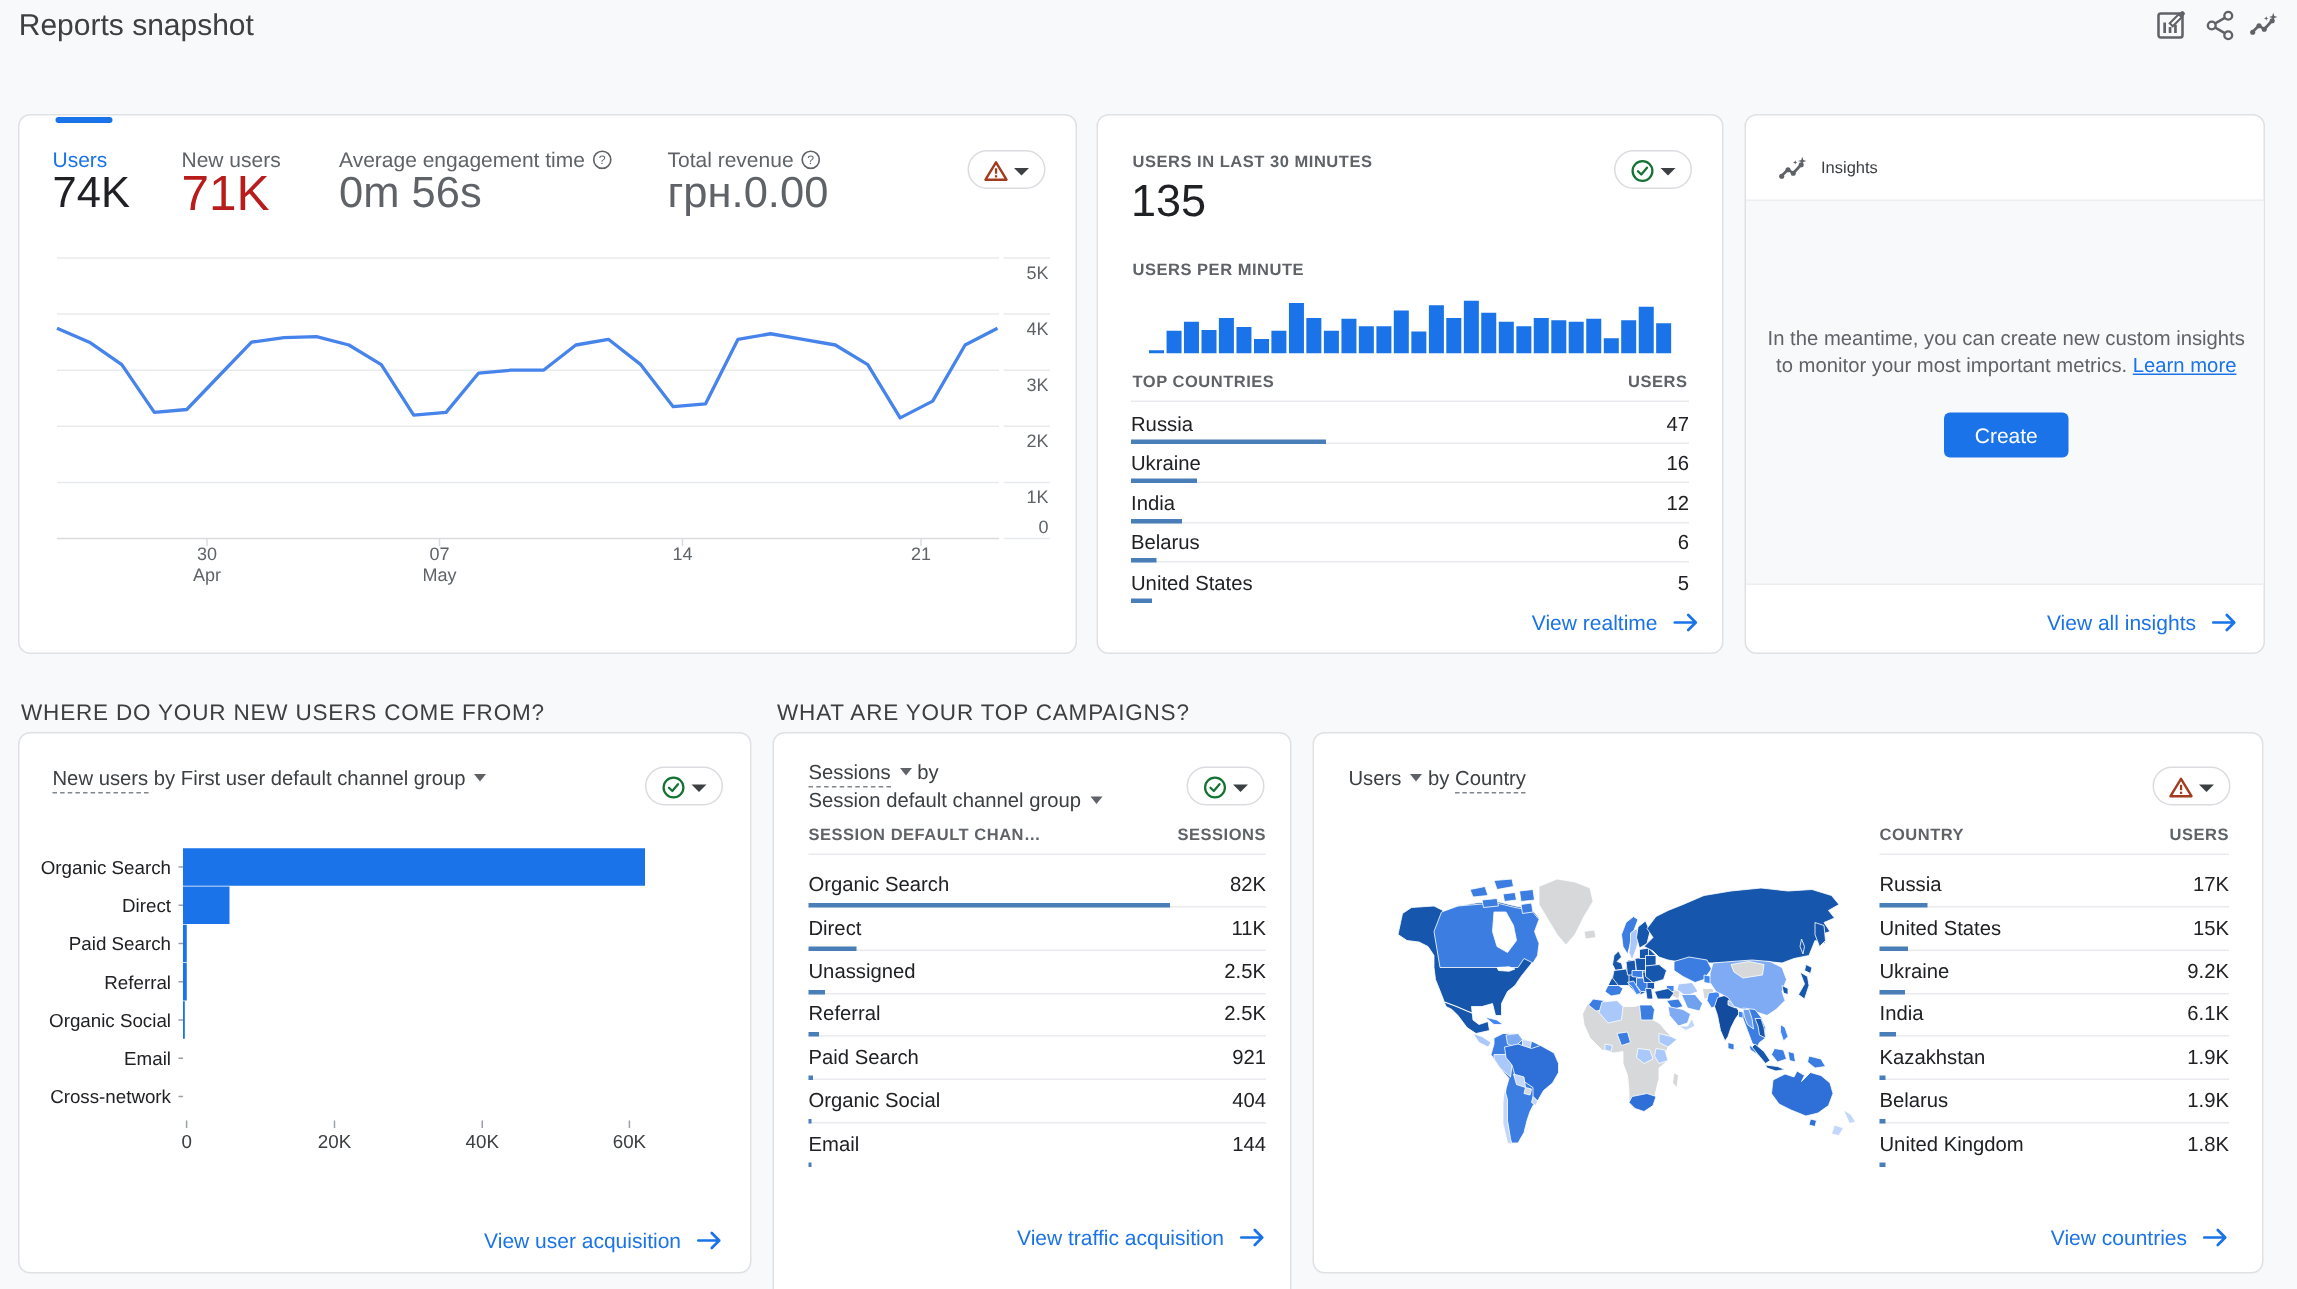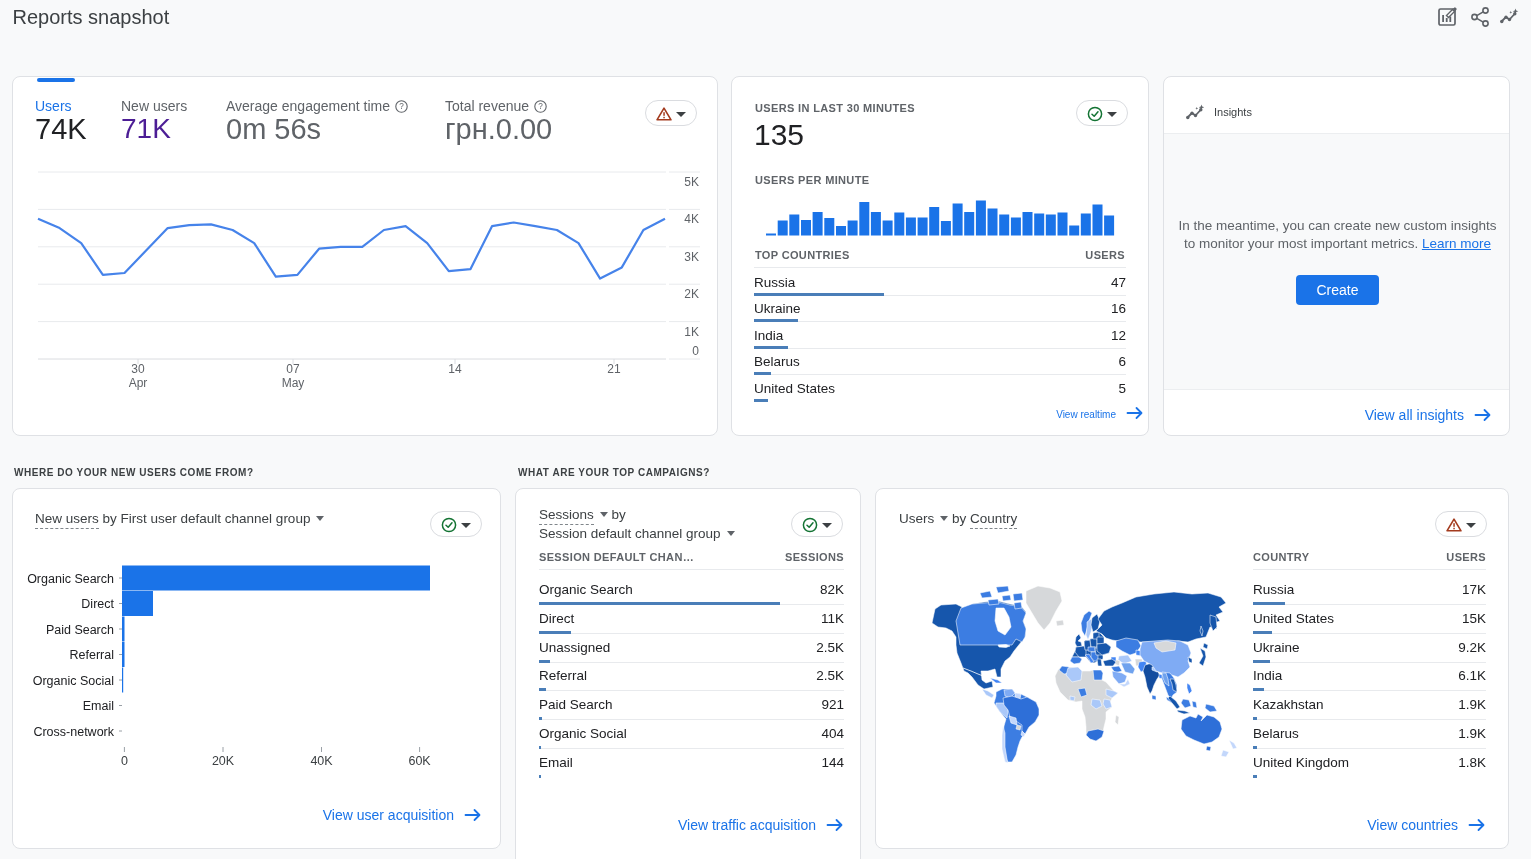--- a/index.html
+++ b/index.html
@@ -1,16 +1,16 @@
 <!DOCTYPE html>
 <html><head><meta charset="utf-8"><style>
 *{margin:0;padding:0;box-sizing:border-box}
 html,body{width:1531px;height:859px;background:#f8f9fa;font-family:"Liberation Sans",sans-serif;overflow:hidden}
 .card{position:absolute;background:#fff;border:1px solid #dfe1e5;border-radius:8px}
-.sechead{position:absolute;font-size:10px;font-weight:700;letter-spacing:.55px;color:#3c4043}
+.sechead{position:absolute;font-size:15px;font-weight:400;letter-spacing:.55px;color:#3c4043}
 .ulabel{position:absolute;font-size:11px;font-weight:700;letter-spacing:.35px;color:#5f6368}
 .ttl{position:absolute;font-size:13.5px;color:#3c4043;white-space:nowrap}
 .dash{border-bottom:1px dashed #80868b;padding-bottom:2px}
 .rowname{position:absolute;font-size:13.5px;color:#202124}
 .rowval{position:absolute;font-size:13.5px;color:#202124;text-align:right}
 .sep{position:absolute;height:1px;background:#e8eaed}
 .mbar{position:absolute;height:3px;background:#4a7eb8}
 </style></head><body>
 <div style="position:absolute;left:12.5px;top:6px;font-size:20px;color:#3c4043">Reports snapshot</div>
 <svg width="22" height="22" viewBox="0 0 22 22" style="position:absolute;left:1437px;top:6px">
@@ -34,21 +34,21 @@
       <circle cx="9.5" cy="11.5" r="1.7" fill="#5f6368"></circle>
       <circle cx="14.8" cy="5.8" r="1.7" fill="#5f6368"></circle>
 <path d="M15.5 0.5 L16.2 2.6 L18.3 3.3 L16.2 4 L15.5 6.1 L14.8 4 L12.7 3.3 L14.8 2.6 Z" fill="#5f6368"></path>
 <path d="M10.8 2.8 L11.2 3.9 L12.3 4.3 L11.2 4.7 L10.8 5.8 L10.4 4.7 L9.3 4.3 L10.4 3.9 Z" fill="#5f6368"></path>
     </svg></div>
 <div class="card" style="left:12px;top:76px;width:706px;height:360px">
     <div style="position:absolute;left:24px;top:1px;width:38px;height:4px;background:#1a73e8;border-radius:2px"></div>
     <div style="position:absolute;left:22px;top:20px;font-size:14px;line-height:18px;color:#1a73e8">Users</div>
     <div style="position:absolute;left:22px;top:37px;font-size:29px;line-height:30px;color:#202124">74K</div>
     <div style="position:absolute;left:108px;top:20px;font-size:14px;line-height:18px;color:#5f6368">New users</div>
-    <div style="position:absolute;left:108px;top:37px;font-size:28px;line-height:30px;color:#4c1d95">71K</div>
+    <div style="position:absolute;left:108px;top:37px;font-size:33px;line-height:30px;color:#b91c1c">71K</div>
     <div style="position:absolute;left:213px;top:20px;font-size:14px;line-height:18px;color:#5f6368">Average engagement time<svg width="13" height="13" viewBox="0 0 13 13" style="vertical-align:-2px;margin-left:5px">
         <circle cx="6.5" cy="6.5" r="5.7" fill="none" stroke="#5f6368" stroke-width="1.1"></circle>
         <text x="6.5" y="9.3" text-anchor="middle" font-size="8.2" fill="#5f6368" font-family="Liberation Sans">?</text>
       </svg></div>
     <div style="position:absolute;left:213px;top:37px;font-size:29px;line-height:30px;color:#5f6368">0m 56s</div>
     <div style="position:absolute;left:432px;top:20px;font-size:14px;line-height:18px;color:#5f6368">Total revenue<svg width="13" height="13" viewBox="0 0 13 13" style="vertical-align:-2px;margin-left:5px">
         <circle cx="6.5" cy="6.5" r="5.7" fill="none" stroke="#5f6368" stroke-width="1.1"></circle>
         <text x="6.5" y="9.3" text-anchor="middle" font-size="8.2" fill="#5f6368" font-family="Liberation Sans">?</text>
       </svg></div>
     <div style="position:absolute;left:432px;top:37px;font-size:29px;line-height:30px;color:#5f6368">грн.0.00</div>
@@ -150,21 +150,21 @@
     <div class="rowval" style="right:22px;top:250.8px">12</div>
     <div class="sep" style="left:22px;right:22px;top:270.8px"></div>
     <div class="mbar" style="left:22px;top:268.8px;width:34px"></div>
     <div class="rowname" style="left:22px;top:277.2px">Belarus</div>
     <div class="rowval" style="right:22px;top:277.2px">6</div>
     <div class="sep" style="left:22px;right:22px;top:297.2px"></div>
     <div class="mbar" style="left:22px;top:295.2px;width:17px"></div>
     <div class="rowname" style="left:22px;top:303.59999999999997px">United States</div>
     <div class="rowval" style="right:22px;top:303.59999999999997px">5</div>
     <div class="mbar" style="left:22px;top:321.59999999999997px;width:14px"></div>
-    <div style="position:absolute;right:4px;top:328px;height:20px;line-height:20px;color:#1a73e8;font-size:10px;font-weight:500;white-space:nowrap">View realtime<svg width="18" height="14" viewBox="0 0 18 14" style="vertical-align:-2px;margin-left:10px">
+    <div style="position:absolute;right:15px;top:328px;height:20px;line-height:20px;color:#1a73e8;font-size:14px;font-weight:500;white-space:nowrap">View realtime<svg width="18" height="14" viewBox="0 0 18 14" style="vertical-align:-2px;margin-left:10px">
         <path d="M1.5 7 H15 M10.5 2 L15.5 7 L10.5 12" fill="none" stroke="#1a73e8" stroke-width="1.8" stroke-linecap="round" stroke-linejoin="round"></path>
       </svg></div>
   </div>
 <div class="card" style="left:1163px;top:76px;width:347px;height:360px;overflow:hidden">
     <div style="position:absolute;left:22px;top:27px"><svg width="20" height="18" viewBox="0 0 20 18">
 <path d="M1.5 13.5 L6 9 L9.5 11.5 L15 5.5" fill="none" stroke="#5f6368" stroke-width="1.8" stroke-linecap="round" stroke-linejoin="round"></path>
 <circle cx="1.8" cy="13.5" r="1.7" fill="#5f6368"></circle>
         <circle cx="6" cy="9.2" r="1.7" fill="#5f6368"></circle>
         <circle cx="9.5" cy="11.5" r="1.7" fill="#5f6368"></circle>
         <circle cx="14.8" cy="5.8" r="1.7" fill="#5f6368"></circle>
@@ -212,21 +212,21 @@
       <line x1="106" y1="242.0" x2="109" y2="242.0" stroke="#9aa0a6" stroke-width="1"></line>
       <line x1="111.4" y1="258" x2="111.4" y2="263" stroke="#9aa0a6" stroke-width="1"></line>
       <text x="111.4" y="276" text-anchor="middle" font-size="12.5" fill="#3c4043">0</text>
       <line x1="210" y1="258" x2="210" y2="263" stroke="#9aa0a6" stroke-width="1"></line>
       <text x="210" y="276" text-anchor="middle" font-size="12.5" fill="#3c4043">20K</text>
       <line x1="308.5" y1="258" x2="308.5" y2="263" stroke="#9aa0a6" stroke-width="1"></line>
       <text x="308.5" y="276" text-anchor="middle" font-size="12.5" fill="#3c4043">40K</text>
       <line x1="406.6" y1="258" x2="406.6" y2="263" stroke="#9aa0a6" stroke-width="1"></line>
       <text x="406.6" y="276" text-anchor="middle" font-size="12.5" fill="#3c4043">60K</text>
     </svg>
-    <div style="position:absolute;right:18px;top:316px;height:20px;line-height:20px;color:#1a73e8;font-size:14px;font-weight:500;white-space:nowrap">View user acquisition<svg width="18" height="14" viewBox="0 0 18 14" style="vertical-align:-2px;margin-left:10px">
+    <div style="position:absolute;right:18px;top:328px;height:20px;line-height:20px;color:#1a73e8;font-size:14px;font-weight:500;white-space:nowrap">View user acquisition<svg width="18" height="14" viewBox="0 0 18 14" style="vertical-align:-2px;margin-left:10px">
         <path d="M1.5 7 H15 M10.5 2 L15.5 7 L10.5 12" fill="none" stroke="#1a73e8" stroke-width="1.8" stroke-linecap="round" stroke-linejoin="round"></path>
       </svg></div>
   </div>
 <div class="card" style="left:515px;top:488px;width:346px;height:409px">
     <div class="ttl" style="left:23px;top:18px"><span class="dash">Sessions</span><span style="display:inline-block;vertical-align:2px;margin-left:6px;width:0;height:0;border-left:4.5px solid transparent;border-right:4.5px solid transparent;border-top:5px solid #5f6368"></span> by</div>
     <div class="ttl" style="left:23px;top:37px">Session default channel group<span style="display:inline-block;vertical-align:2px;margin-left:6px;width:0;height:0;border-left:4.5px solid transparent;border-right:4.5px solid transparent;border-top:5px solid #5f6368"></span></div>
     <div style="position:absolute;left:275px;top:22px;width:52px;height:26px;border:1px solid #dadce0;border-radius:14px;background:#fff">
       <svg width="16" height="16" viewBox="0 0 16 16" style="position:absolute;left:10px;top:5px">
 <circle cx="8" cy="8" r="6.6" fill="none" stroke="#137333" stroke-width="1.5"></circle>
 <path d="M5 8.2 L7.2 10.3 L11 5.8" fill="none" stroke="#137333" stroke-width="1.5" stroke-linecap="round" stroke-linejoin="round"></path>

